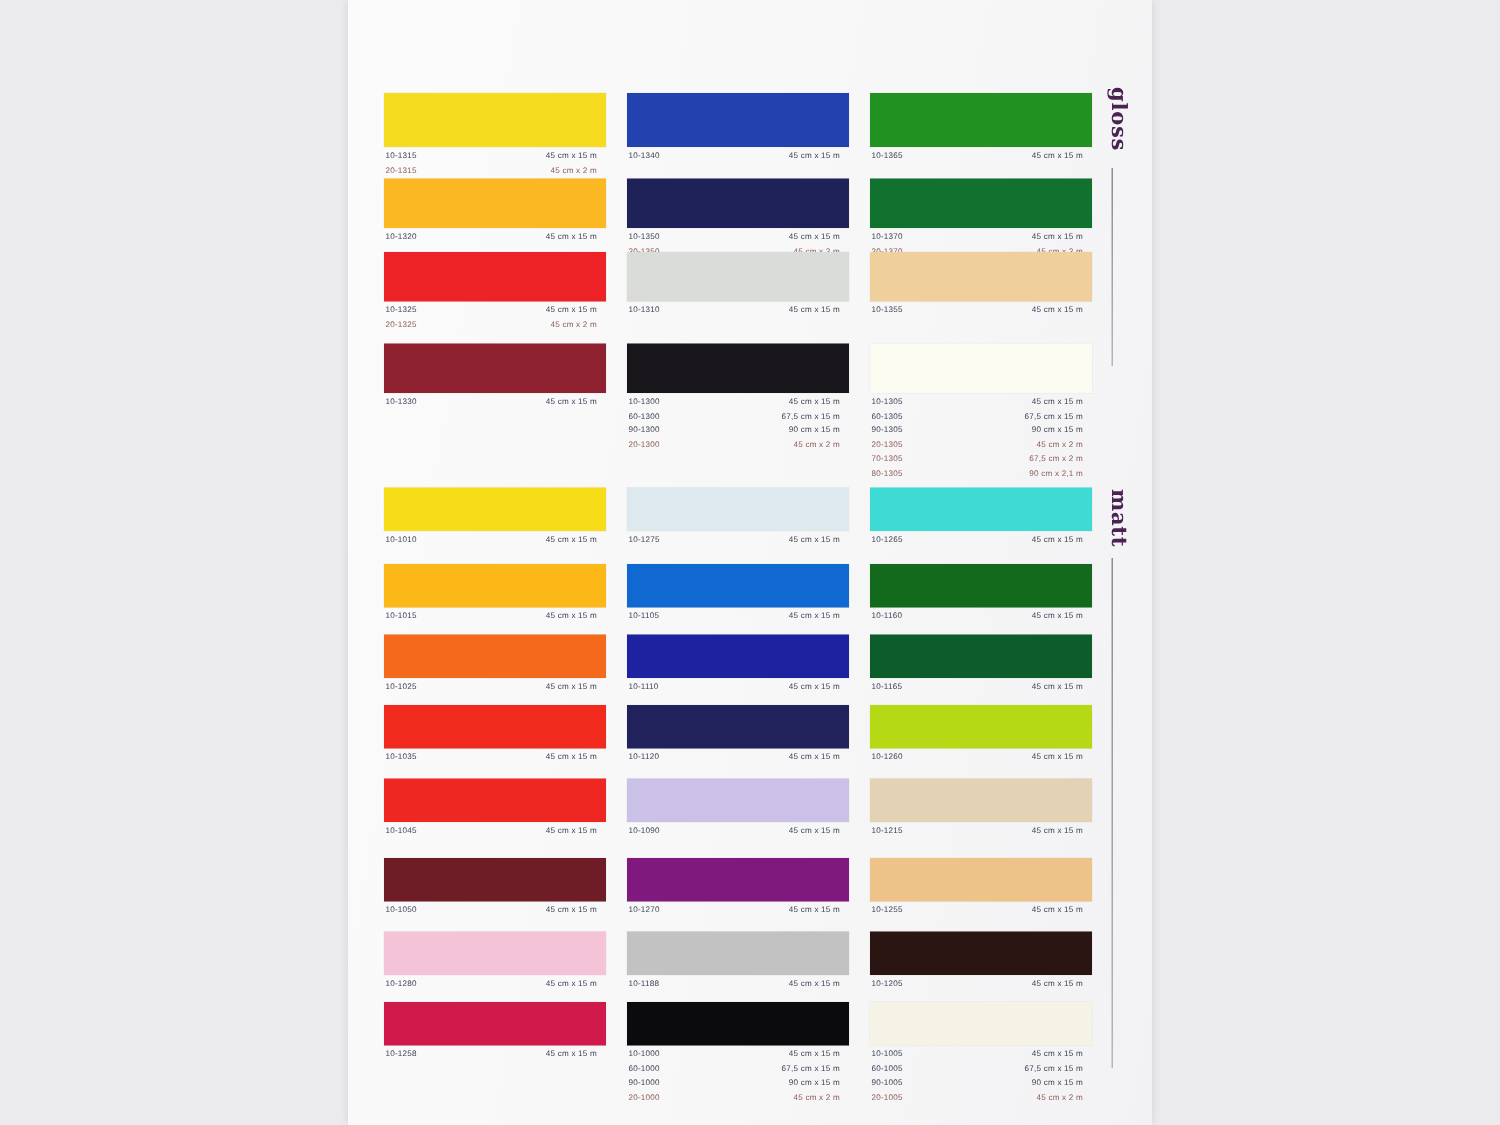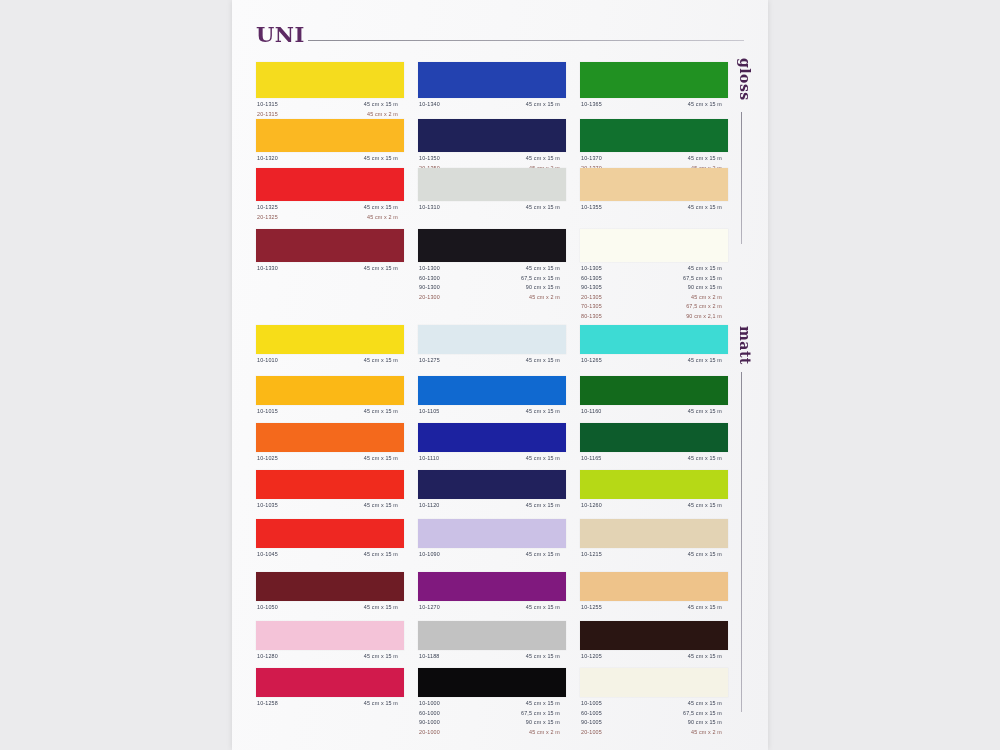--- a/index.html
+++ b/index.html
@@ -76,24 +76,20 @@
   .code-row.tone-blue .dim { color: #3b4254; }
   .code-row.tone-red .code,
   .code-row.tone-red .dim { color: #8d5a54; }
 </style>
 </head>
 <body>
 
 <div id="page">
   <div id="page-inner">
 
-    <div id="header">
-      <div id="uni-title">UNI</div>
-      <div id="header-rule"></div>
-    </div>
 
     <div class="side-label" id="label-gloss">gloss</div>
     <div class="side-rule" id="rule-gloss"></div>
 
     <div class="side-label" id="label-matt">matt</div>
     <div class="side-rule" id="rule-matt"></div>
 
     <div id="swatch-grid">
         <div class="swatch-cell" style="left: 24px; top: 62px; width: 148px;">
           <div class="swatch-chip" style="height: 36px; background: rgb(245, 220, 30);"></div>

